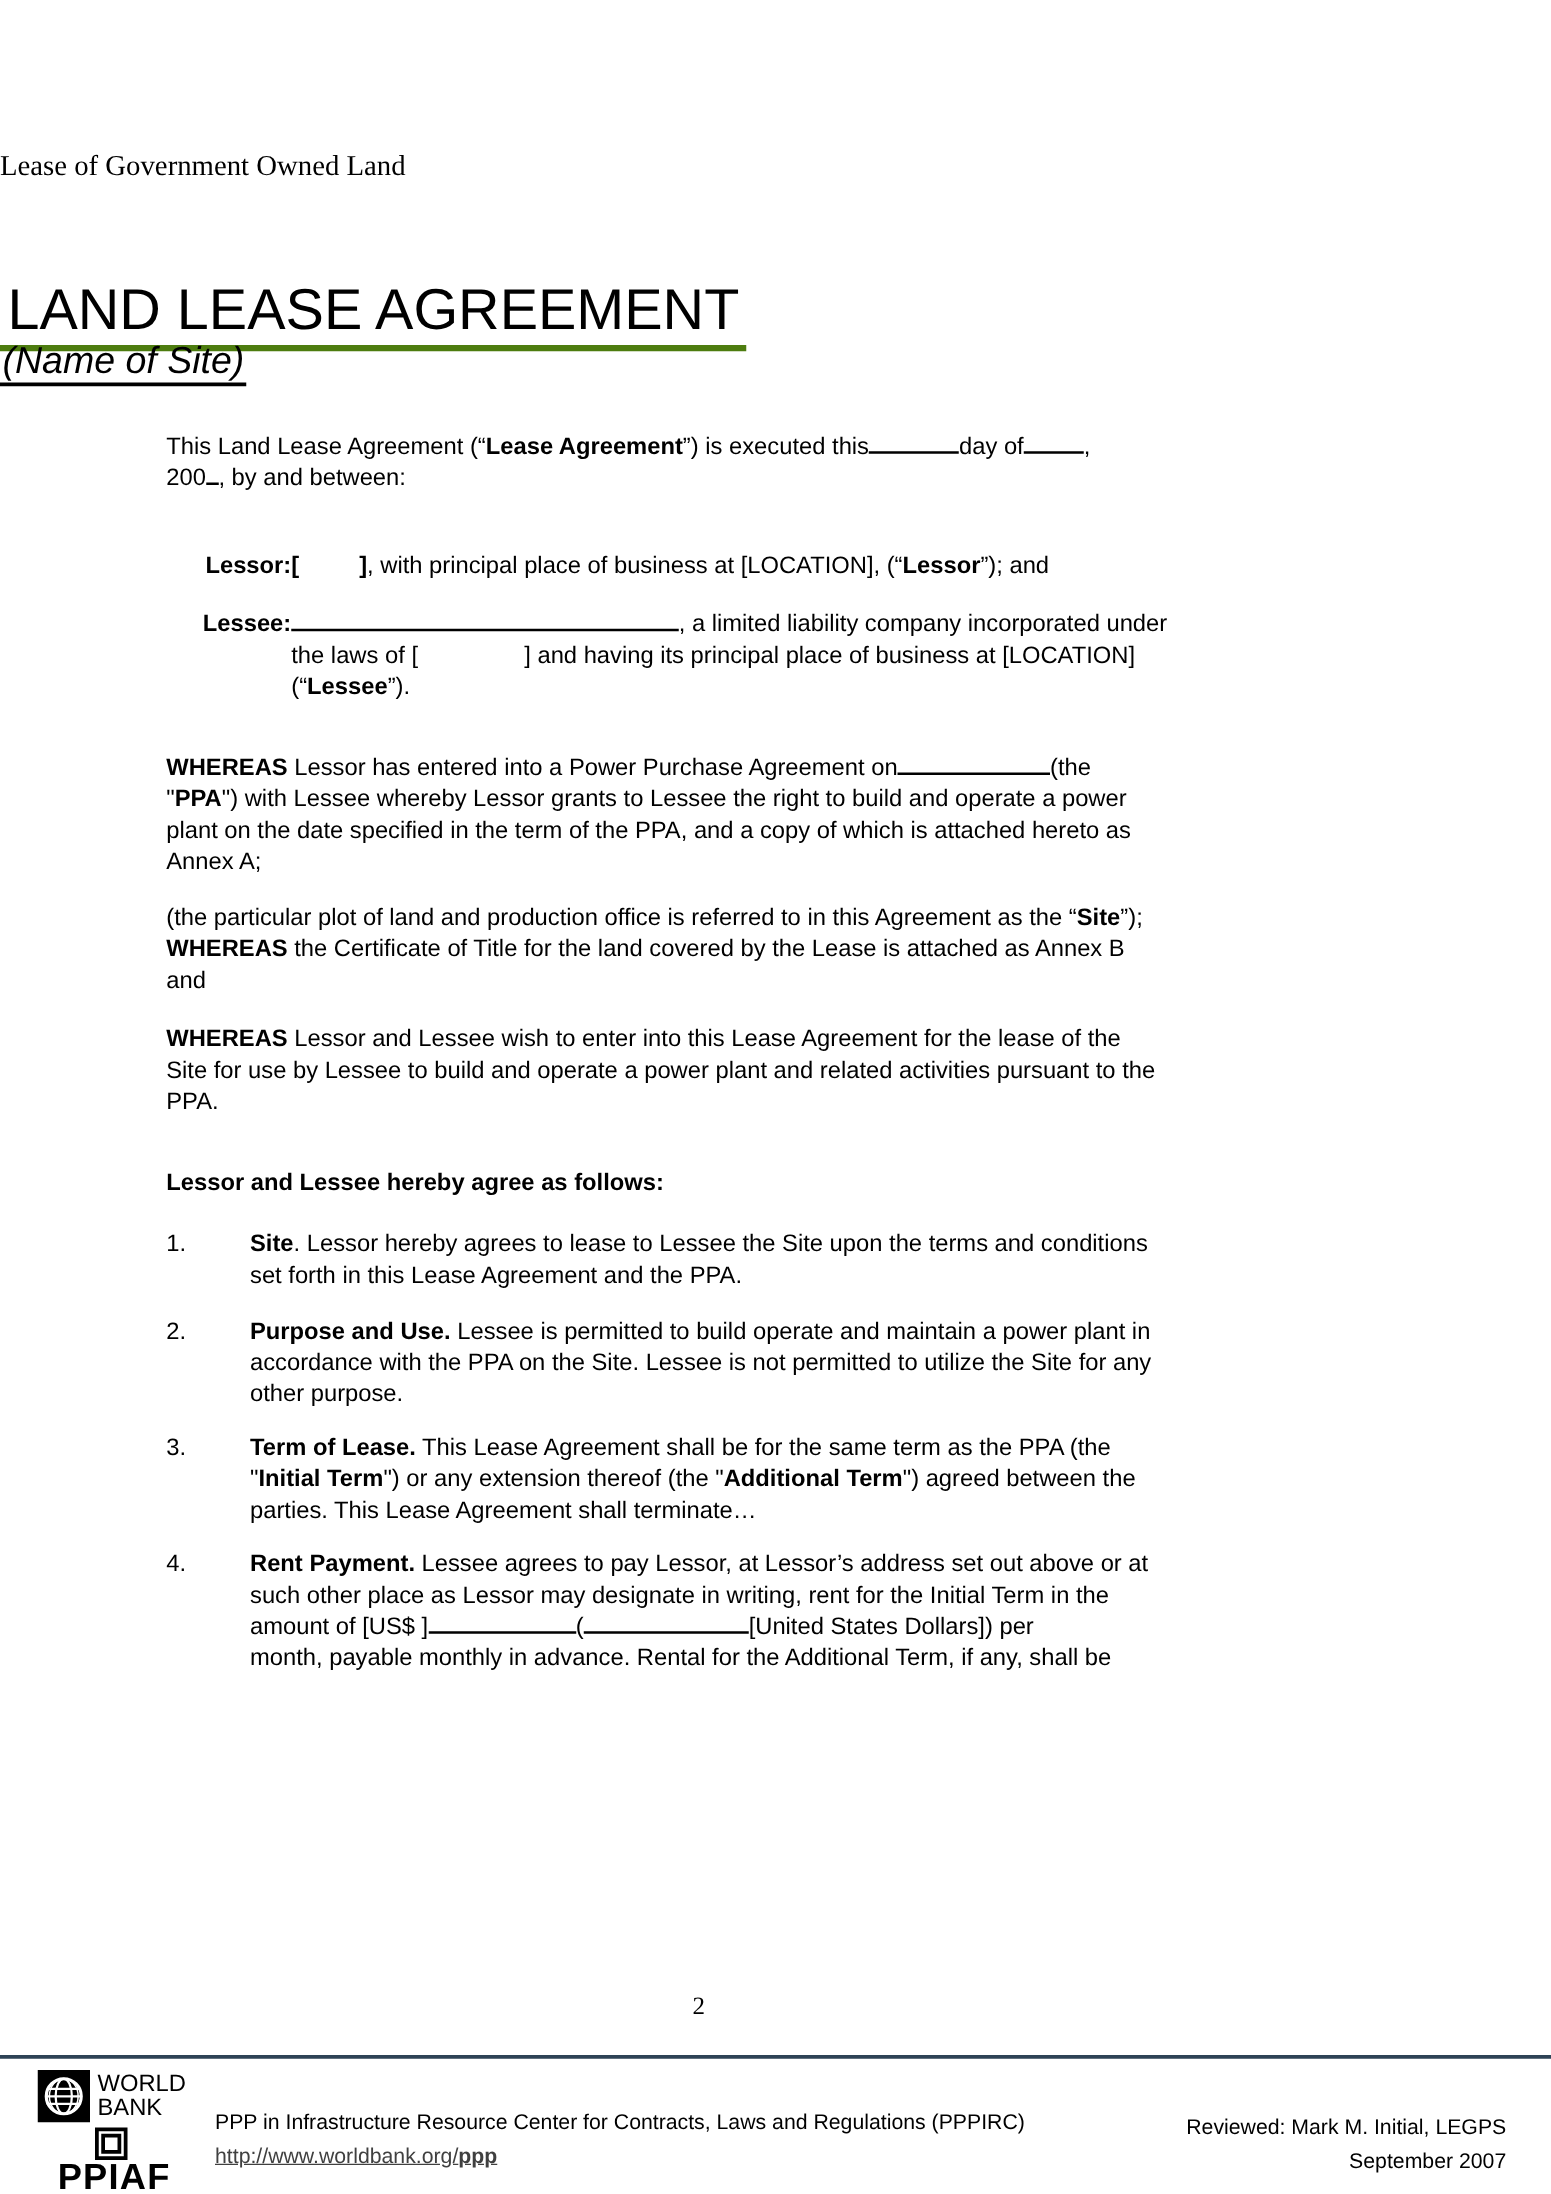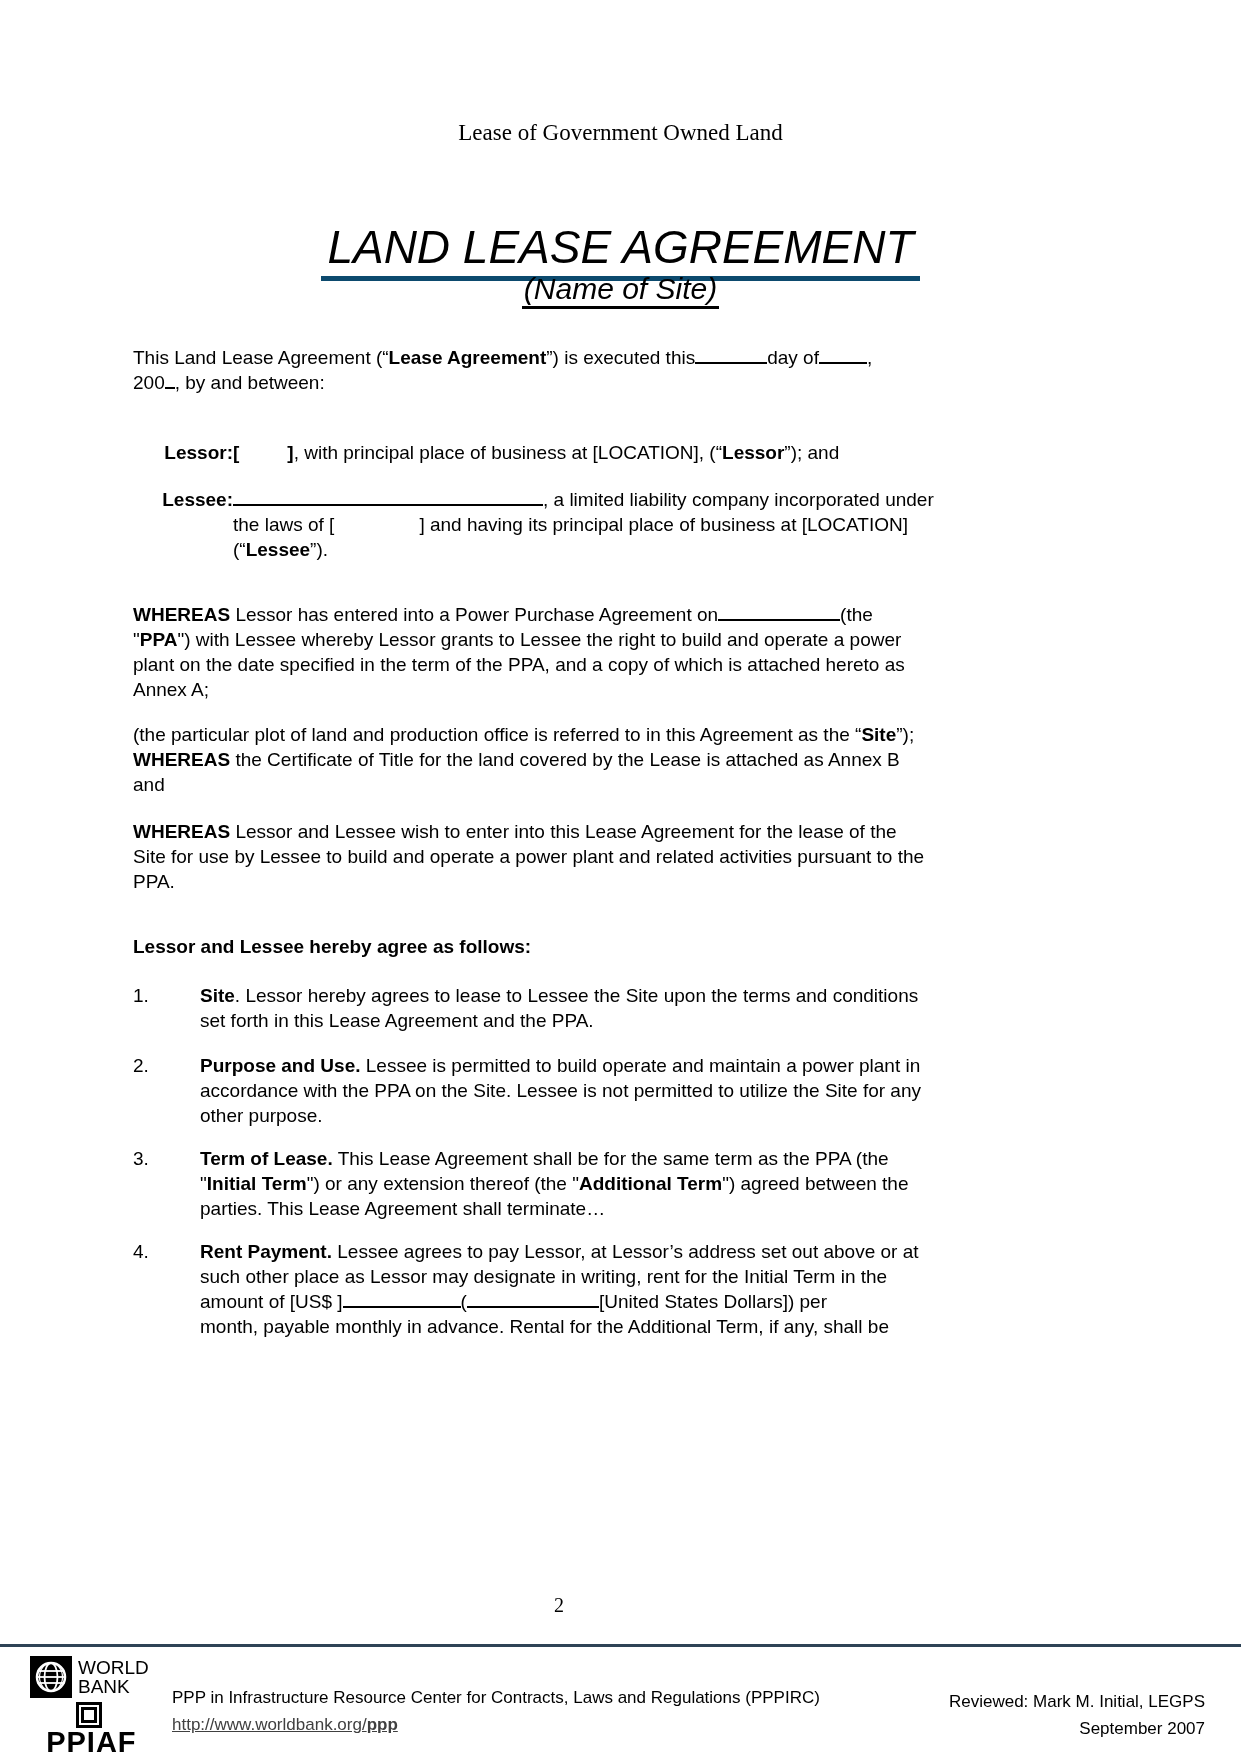--- a/index.html
+++ b/index.html
@@ -4,24 +4,24 @@
 <style>
   html,body{margin:0;padding:0;background:#fff;}
   .page{
     position:relative;
     width:1241px;height:1755px;
     background:#ffffff;
     font-family:"Liberation Sans","DejaVu Sans",sans-serif;
     color:#000;
     overflow:hidden;
   }
-  .centered{position:absolute;left:0;width:1241px;text-align:center;}
+  .centered{position:absolute;left:0;width:1241px;}
   .doc-type{top:120px;font-family:"Liberation Serif","DejaVu Serif",serif;font-size:23px;}
   .main-title{top:220px;font-size:46px;letter-spacing:0;}
-  .main-title .ul{display:inline-block;border-bottom:5px solid #0c4a6e;padding:0 6px 2px 6px;font-style:italic;}
+  .main-title .ul{display:inline-block;border-bottom:5px solid #4d7c0f;padding:0 6px 2px 6px;}
   .sub-title{top:272px;font-size:30px;font-style:italic;}
   .sub-title .ul{display:inline-block;border-bottom:3px solid #000;padding:0 2px 0 2px;}
   .block{position:absolute;left:133px;width:890px;font-size:19px;}
   .tline{line-height:25px;height:25px;white-space:nowrap;}
   .b{font-weight:bold;}
   .blank{display:inline-block;border-bottom:2px solid #000;height:14px;}
   .spacer{display:inline-block;height:1px;}
   .row{display:flex;}
   .row .lbl{width:100px;flex:0 0 100px;font-weight:bold;line-height:25px;text-align:right;}
   .row .num{width:67px;flex:0 0 67px;line-height:25px;}

